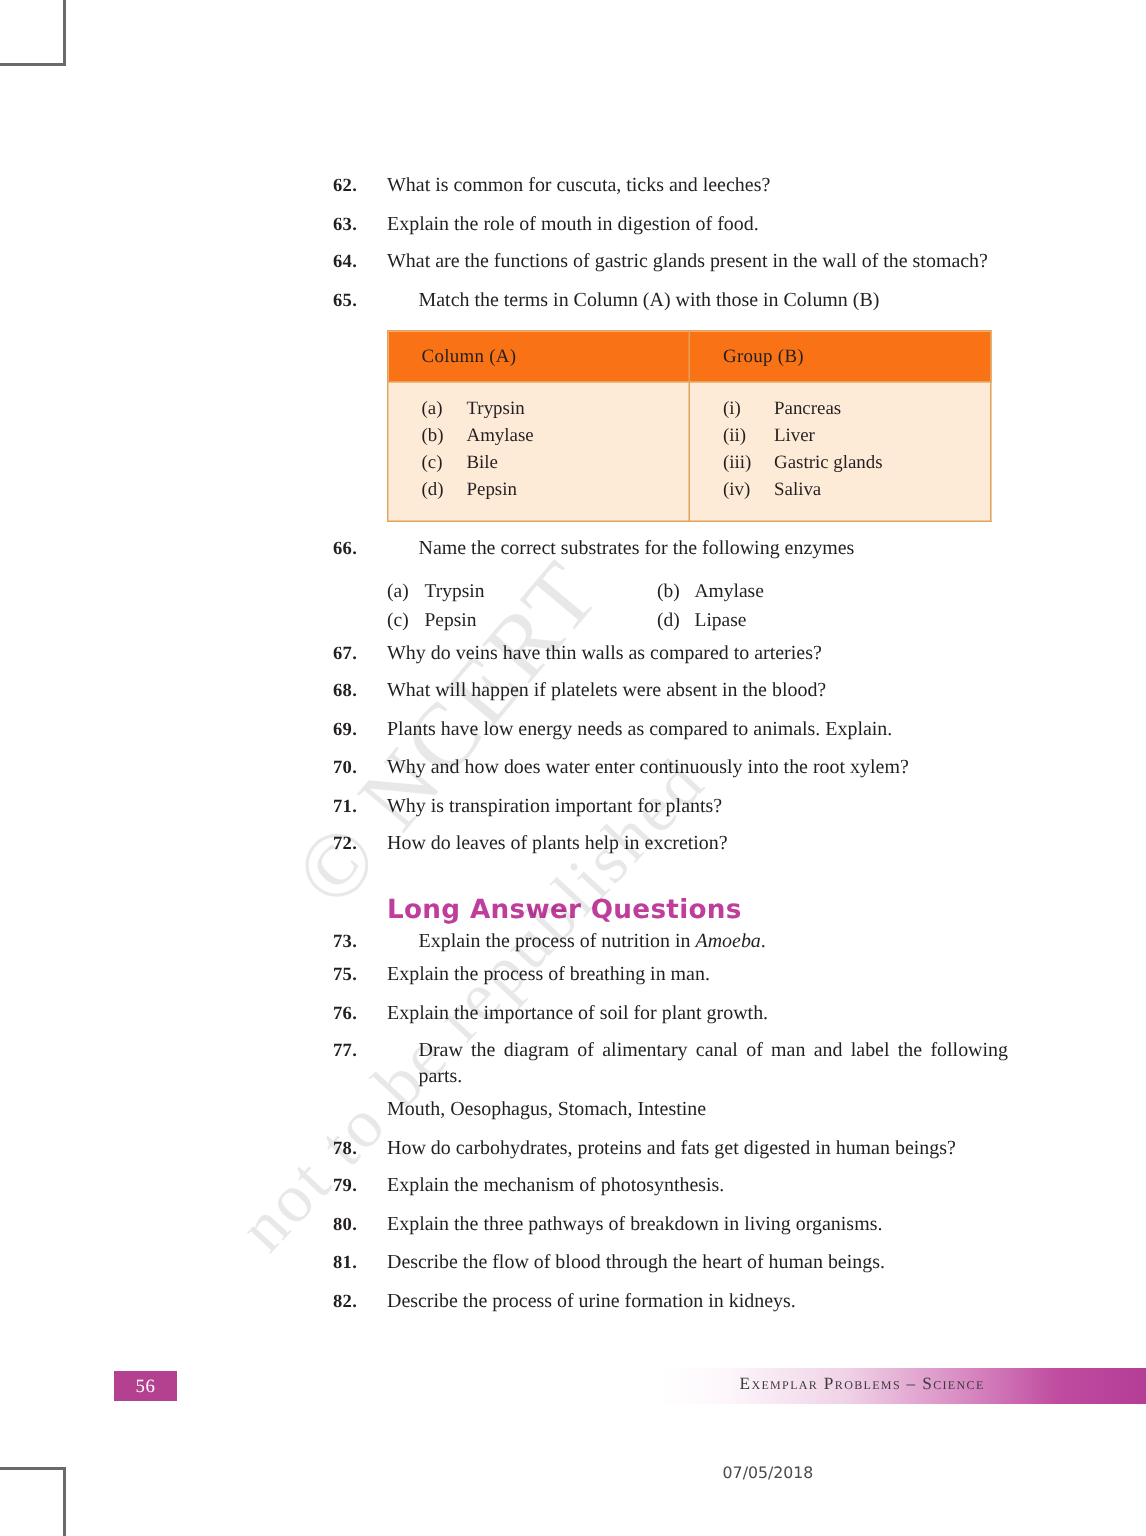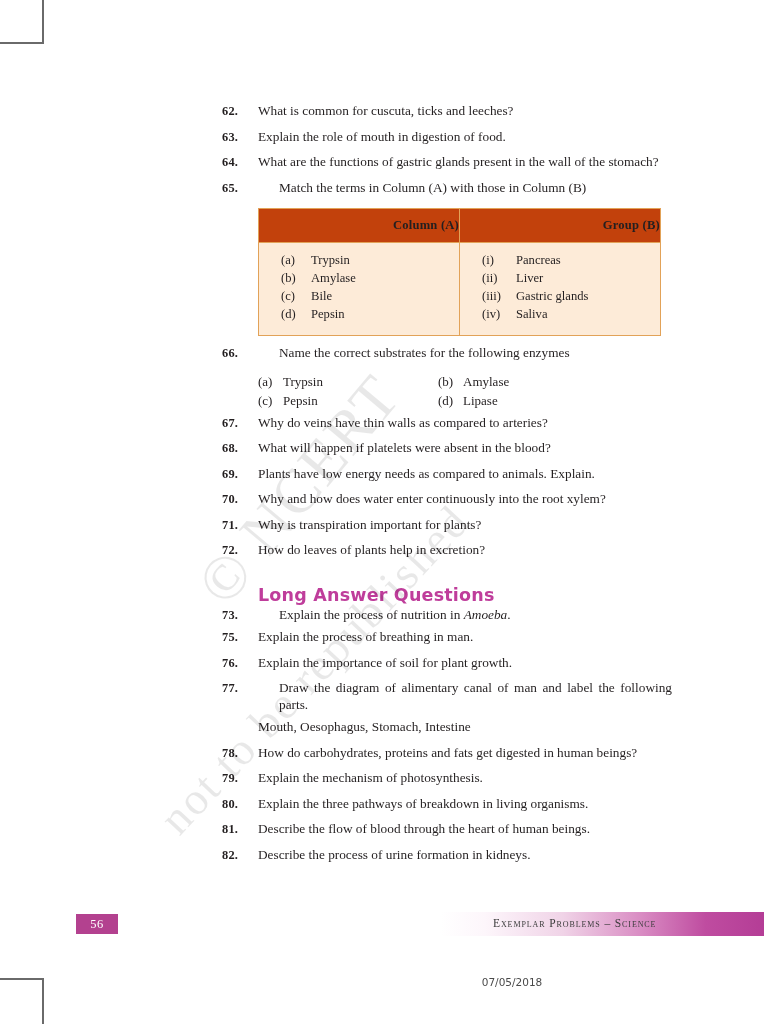--- a/index.html
+++ b/index.html
@@ -72,21 +72,21 @@
     position: absolute;
     left: 0;
     top: 0;
     width: 764px;
     z-index: 2;
   }
 
   .q-list {
     position: absolute;
     left: 222px;
-    top: 103px;
+    top: 115px;
     width: 450px;
   }
 
   .q-item {
     display: flex;
     align-items: flex-start;
     margin-bottom: 9px;
   }
   .q-item.tight { margin-bottom: 6px; gap: 21px; }
   .q-num {
@@ -114,24 +114,24 @@
     border: 1px solid #e2a258;
     table-layout: fixed;
   }
   .match-table th,
   .match-table td {
     border: 1px solid #e2a258;
     padding: 0;
     vertical-align: top;
   }
   .match-table thead th {
-    background: #c2410c;
+    background: #f97316;
     font-size: 12.6px;
-    font-weight: bold;
-    text-align: right;
+    font-weight: normal;
+    text-align: left;
     padding: 9px 0 9px 22px;
     letter-spacing: 0.2px;
   }
   .match-table tbody td {
     background: #fdebd8;
     padding: 8px 0 12px 22px;
   }
   .opt-line {
     font-size: 12.6px;
     line-height: 18px;

